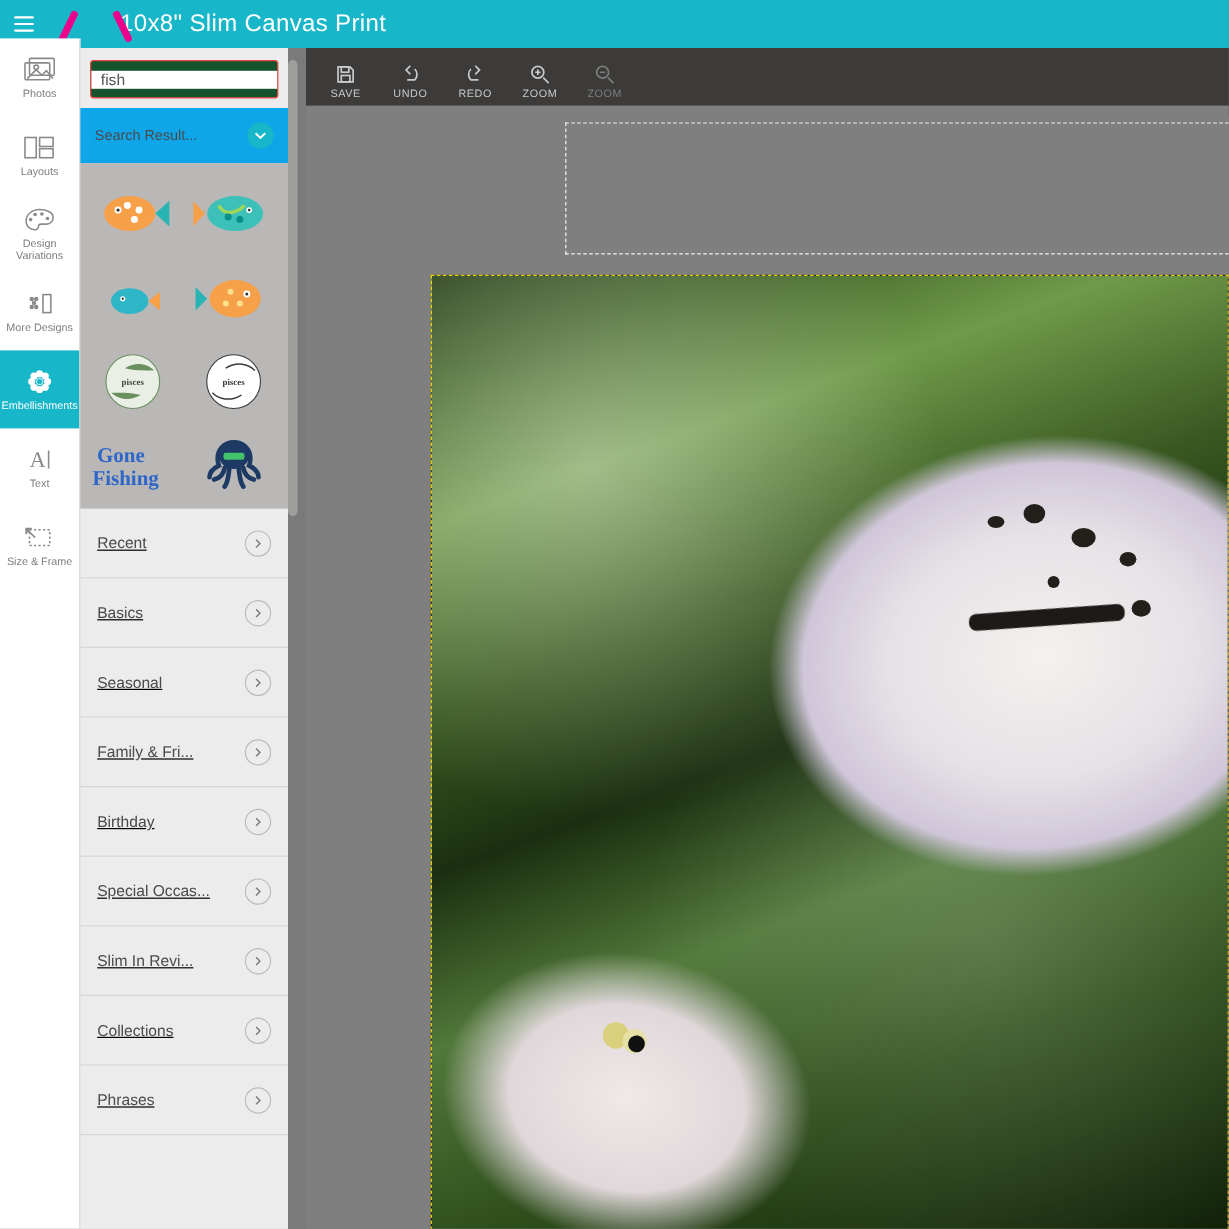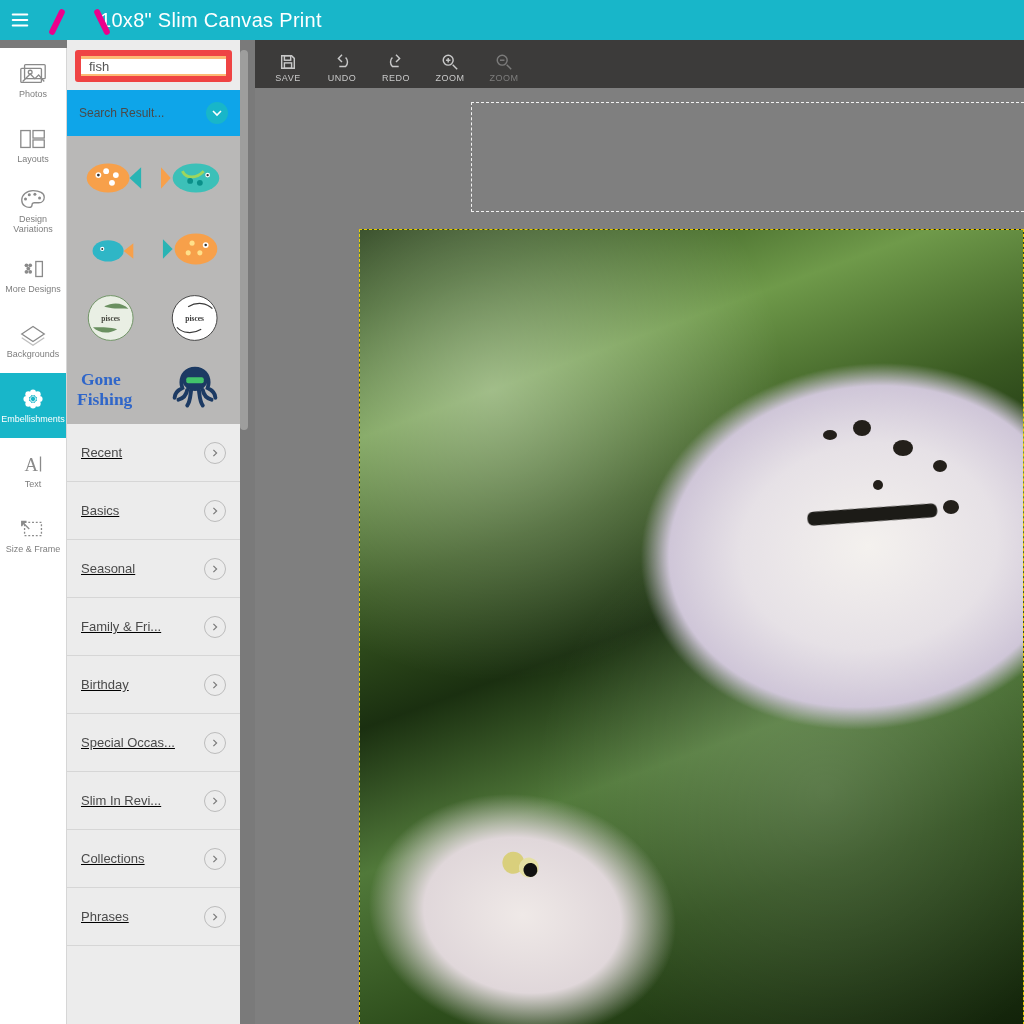--- a/index.html
+++ b/index.html
@@ -18,30 +18,30 @@
   .topbar { position: absolute; left:0; top:0; right:0; height:40px; background: var(--accent-strong); display:flex; align-items:center; color:#fff; font-size:20px; font-weight:400; }
   .topbar .hamburger { width:40px; height:40px; display:flex; align-items:center; justify-content:center; }
   .topbar svg { display:block; }
   .topbar .title { margin-left:60px; letter-spacing:.3px; }
 
   
   .burst { position:absolute; left:0; top:0; width:200px; height:160px; pointer-events:none; }
   .burst span { position:absolute; background:#ec008c; border-radius:3px; }
 
   
-  .rail { position:absolute; left:0; top:48px; width:67px; bottom:0; background:#fff; border-right:1px solid var(--border-lite); }
+  .rail { position:absolute; left:0; top:32px; width:67px; bottom:0; background:#fff; border-right:1px solid var(--border-lite); }
   .rail .item { height:65px; display:flex; flex-direction:column; align-items:center; justify-content:center; gap:4px; color:var(--rail-text); font-size:9px; cursor:pointer; }
   .rail .item.sel { background: var(--accent-strong); color:#fff; }
   .rail .item svg { width:30px; height:24px; }
   .rail .item span { text-align:center; line-height:1.05; }
 
   
   .panel { position:absolute; left:67px; top:40px; width:173px; bottom:0; background:#ececec; display:flex; flex-direction:column; }
   .search-wrap { padding:10px 8px 8px 8px; background:#ececec; }
-  .search { display:flex; height:32px; border:6px solid #ef4444; border-radius:3px; background:#fdba74; align-items:center; overflow:hidden; }
+  .search { display:flex; height:32px; border:1px solid #ef4444; border-radius:3px; background:#14532d; align-items:center; overflow:hidden; }
   .search input { flex:1; border:none; outline:none; font-size:13px; padding:0 8px; color:#555; }
 
   .resultshdr { background:#0ea5e9; color:#4a4a4a; font-size:12px; padding:12px 12px; display:flex; align-items:center; justify-content:space-between; }
   .resultshdr .chev { width:22px; height:22px; border-radius:50%; background:var(--accent-strong); display:flex; align-items:center; justify-content:center; }
   .resultshdr .chev svg { width:10px; height:10px; fill:#fff; }
 
   .results { background: var(--panel-gray); padding:14px 10px 8px 10px; display:grid; grid-template-columns:1fr 1fr; gap:14px 14px; }
   .results .tile { width:68px; height:56px; display:flex; justify-content:center;font-weight:bold; }
   .results svg { max-width:100%; max-height:100%; }
 
@@ -140,29 +140,20 @@
         <g fill="#8a8a8a">
           <circle cx="9" cy="8" r="2"></circle>
           <circle cx="13" cy="8" r="2"></circle>
           <circle cx="11" cy="11.5" r="2"></circle>
           <circle cx="9" cy="15" r="2"></circle>
           <circle cx="13" cy="15" r="2"></circle>
         </g>
         <rect x="19" y="4" width="7" height="16" fill="none" stroke="#8a8a8a" stroke-width="1.4"></rect>
       </svg>
     <span>More Designs</span>
-  </div>
-  <div class="item">
-    <svg viewBox="0 0 32 24">
-        <g fill="none" stroke="#8a8a8a" stroke-width="1.4">
-          <path d="M4 12 L16 4 L28 12 L16 20 Z"></path>
-          <path d="M4 16 L16 24 L28 16" opacity=".55"></path>
-        </g>
-      </svg>
-    <span>Backgrounds</span>
   </div>
   <div class="item sel">
     <svg viewBox="0 0 32 24">
         <g fill="#fff">
           <circle cx="16" cy="12" r="3"></circle>
           <circle cx="16" cy="5" r="3.2"></circle>
           <circle cx="16" cy="19" r="3.2"></circle>
           <circle cx="9" cy="12" r="3.2"></circle>
           <circle cx="23" cy="12" r="3.2"></circle>
           <circle cx="11" cy="7" r="3.2"></circle>

